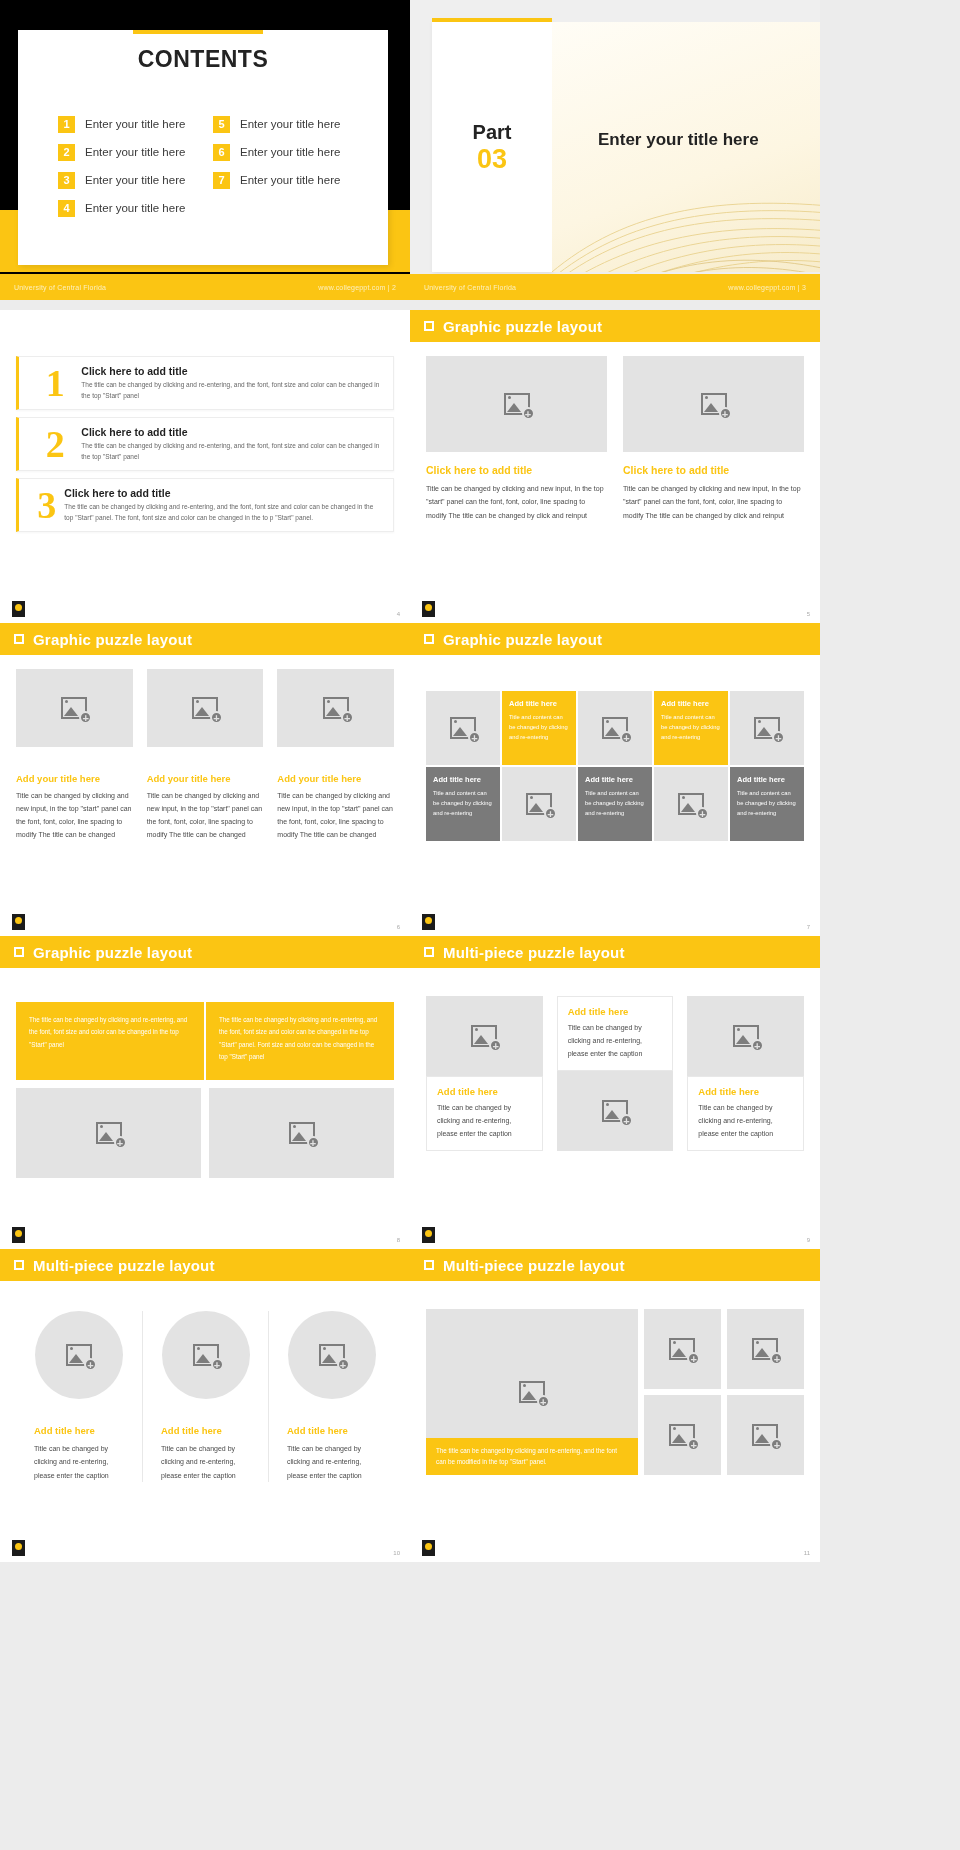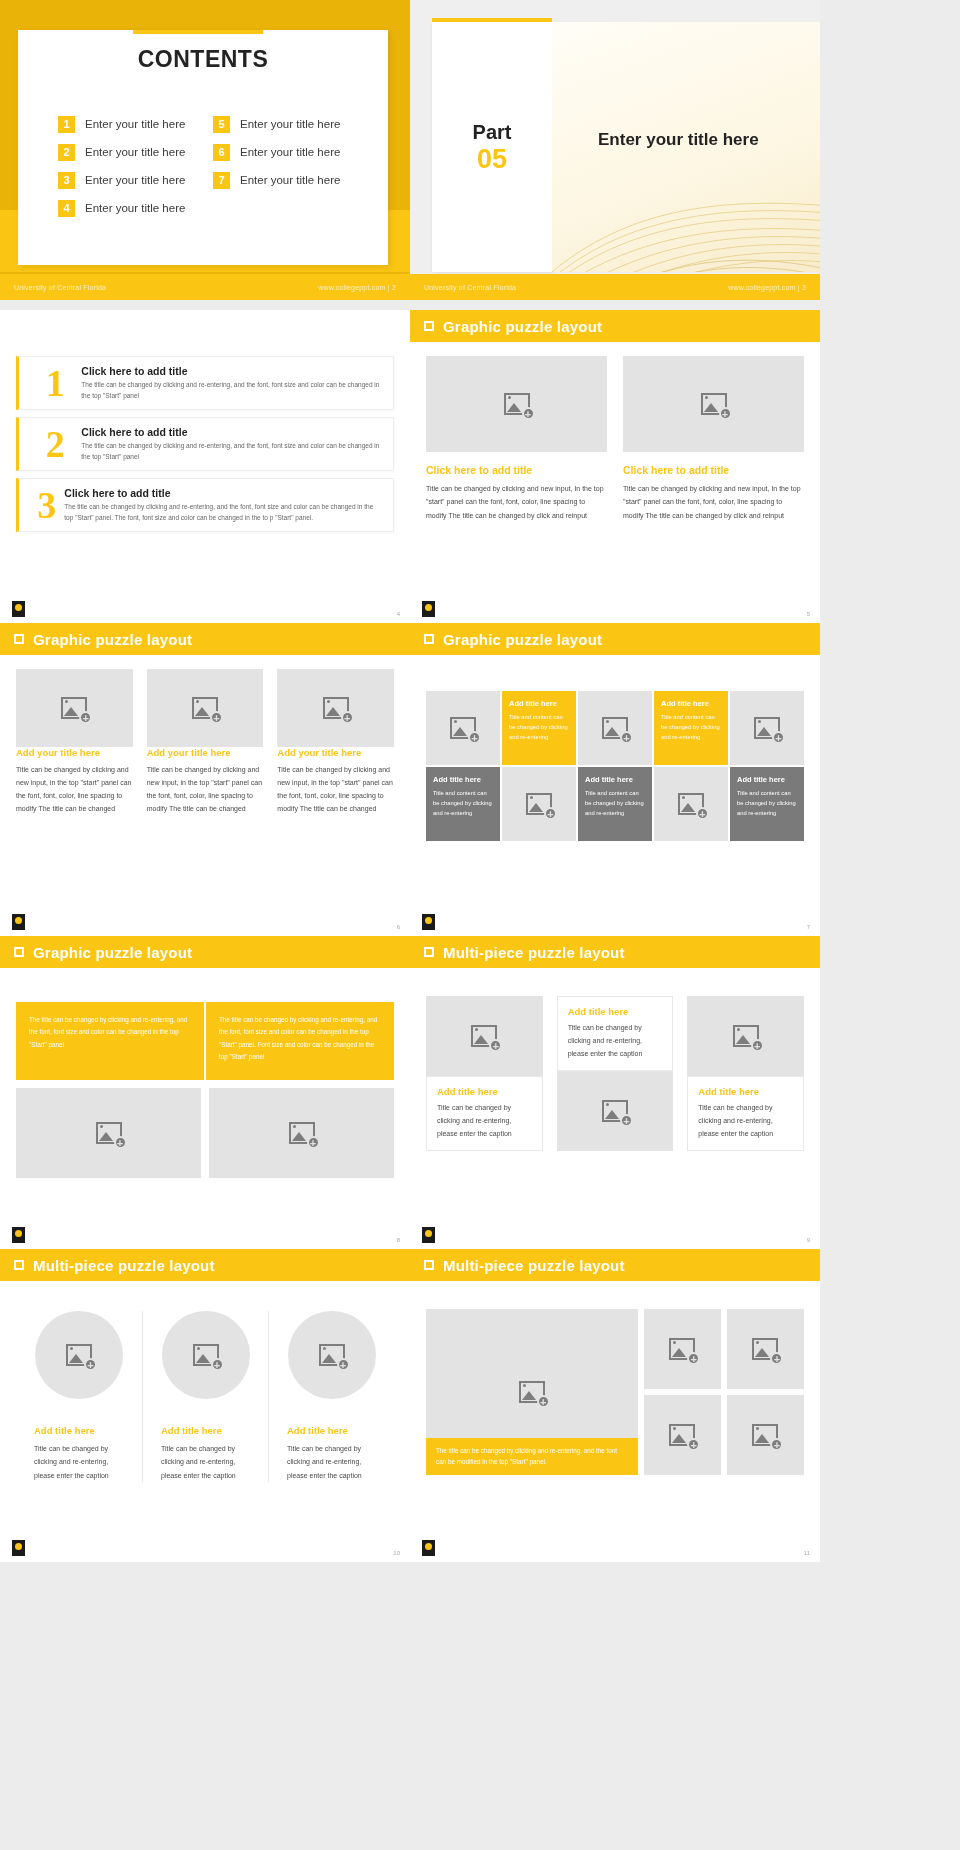--- a/index.html
+++ b/index.html
@@ -17,21 +17,21 @@
     width:960px;
   }
   .slide {
     position:relative;
     background:#fff;
     overflow:hidden;
   }
   .slide.r1 { height:300px; }
 
   
-  .s1 { background:#eab308; padding:0; }
+  .s1 { background:#000000; padding:0; }
   .s1-card {
     position:absolute; left:18px; top:30px; right:22px; bottom:35px;
     background:#fff; box-shadow:2px 2px 6px rgba(0,0,0,.10);
   }
   .s1-topbar { position:absolute; left:115px; top:0; width:130px; height:4px; background:#fbc513; }
   .s1-title {
     text-align:center; font-size:23px; font-weight:bold; letter-spacing:.5px;
     color:#232323; margin-top:16px;
   }
   .toc { position:absolute; left:40px; top:80px; right:30px;
@@ -110,21 +110,21 @@
 
   
   .two { display:grid; grid-template-columns:1fr 1fr; gap:16px; }
   .two .ph { height:96px; }
   .cap-y { color:#fbc513; font-size:10.5px; font-weight:bold; margin:12px 0 6px; }
   .cap-b { color:#4a4a4a; font-size:7px; line-height:1.9; }
 
   
   .three { display:grid; grid-template-columns:1fr 1fr 1fr; gap:14px;}
   .three .ph { height:78px; }
-  .three .cap-y { font-size:9.5px; margin:0 0 6px;}
+  .three .cap-y { font-size:9.5px; margin:26px 0 6px;}
   .three .cap-b { font-size:7px; line-height:1.85;}
 
   
   .mosaic { display:grid; grid-template-columns:repeat(5,1fr); grid-template-rows:74px 74px; gap:2px; margin-top:22px;}
   .tile { position:relative; overflow:hidden; padding:8px 7px; }
   .tile.img { background:#e3e3e3; display:flex; align-items:center; justify-content:center; padding:0;}
   .tile.y { background:#fbc513; }
   .tile.g { background:#7a7a7a; }
   .tile h5 { font-size:7.5px; color:#fff; font-weight:bold; margin-bottom:4px;}
   .tile p  { font-size:5.8px; color:#fff; line-height:1.75; }
@@ -210,21 +210,21 @@
     <div class="footer">
       <span>University of Central Florida</span>
       <span><i style="font-style:normal">www.collegeppt.com</i> <i style="font-style:normal">|</i> <i style="font-style:normal">2</i></span>
     </div>
   </div>
 
   <div class="slide s2 r1">
     <div class="s2-topline"></div>
     <div class="s2-left">
       <div class="pt">Part</div>
-      <div class="no">05</div>
+      <div class="no">03</div>
     </div>
     <div class="s2-right">
       <div class="rtitle">Enter your title here</div>
       <svg class="swirl" viewBox="0 0 290 150">
         <g fill="none" stroke="#e8d08a" stroke-width="1">
           <path d="M-10 140 C60 70 150 40 300 55"></path>
           <path d="M-10 146 C60 78 150 48 300 62"></path>
           <path d="M-10 152 C60 86 150 56 300 70"></path>
           <path d="M0 150 C70 96 160 66 300 80"></path>
           <path d="M10 155 C80 104 170 74 300 88"></path>

